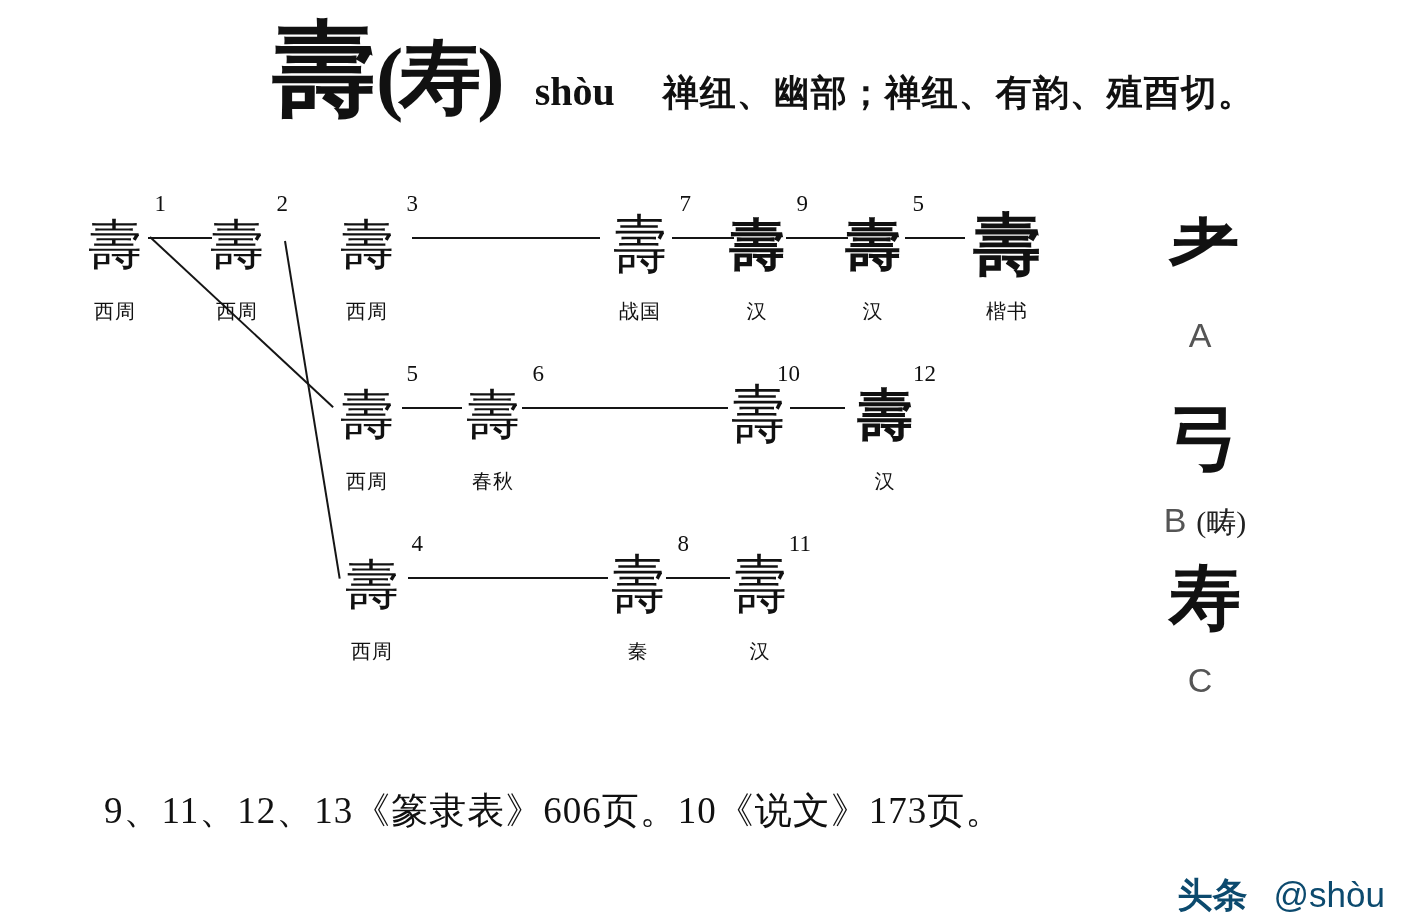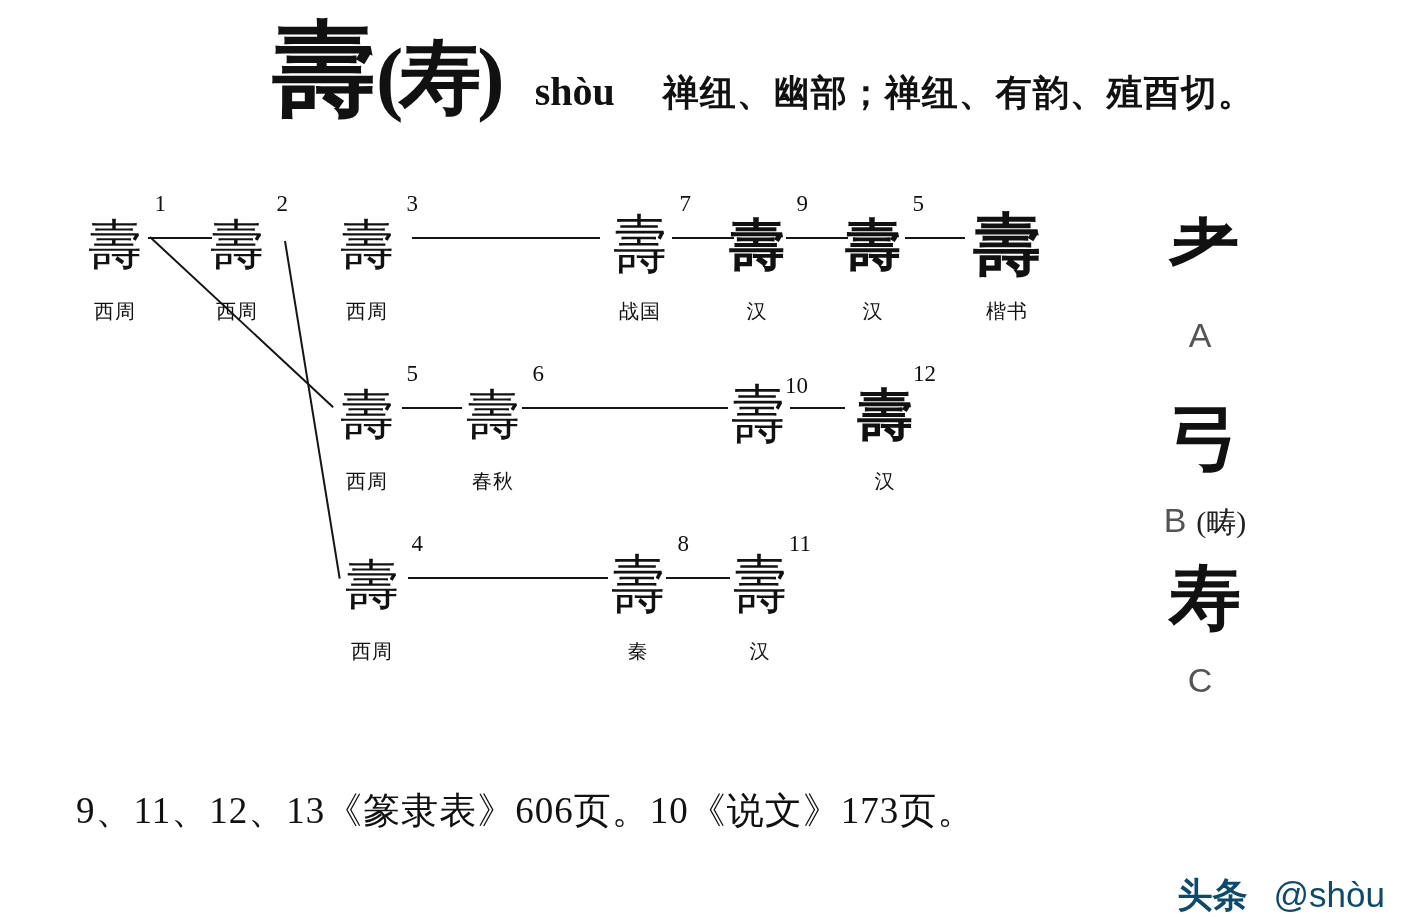--- a/index.html
+++ b/index.html
@@ -128,21 +128,21 @@
 
   <div class="cell" style="left:322px;top:366px;">
     <div class="gbox"><span class="glyph g-bronze">壽</span><span class="gnum">5</span></div>
     <div class="glabel">西周</div>
   </div>
   <div class="cell" style="left:448px;top:366px;">
     <div class="gbox"><span class="glyph g-bronze">壽</span><span class="gnum">6</span></div>
     <div class="glabel">春秋</div>
   </div>
   <div class="cell" style="left:638px;top:366px;width:240px;">
-    <div class="gbox"><span class="glyph g-seal">壽</span><span class="gnum" style="right:70px;margin-top:12px;">10</span></div>
+    <div class="gbox"><span class="glyph g-seal">壽</span><span class="gnum" style="right:78px;">10</span></div>
   </div>
   <div class="cell" style="left:840px;top:366px;">
     <div class="gbox"><span class="glyph g-li">壽</span><span class="gnum">12</span></div>
     <div class="glabel">汉</div>
   </div>
 
   <div class="cell" style="left:327px;top:536px;">
     <div class="gbox"><span class="glyph g-bronze">壽</span><span class="gnum">4</span></div>
     <div class="glabel">西周</div>
   </div>
@@ -170,20 +170,20 @@
     </div>
   </div>
   <div class="side-cell" style="left:1150px;top:543px;">
     <div class="sglyph">寿</div>
     <div class="slabel-row">
       <span class="slabel">C</span>
         <span class="snote"></span>
     </div>
   </div>
 
-  <div class="footnote" style="left:76px;top:786px;">9、11、12、13《篆隶表》606页。10《说文》173页。</div>
+  <div class="footnote" style="left:104px;top:786px;">9、11、12、13《篆隶表》606页。10《说文》173页。</div>
 
   <div class="watermark">
     <span class="wm-brand">头条</span>
     <span class="wm-handle">@shòu</span>
   </div>
 
 </div>
 
 </body></html>

